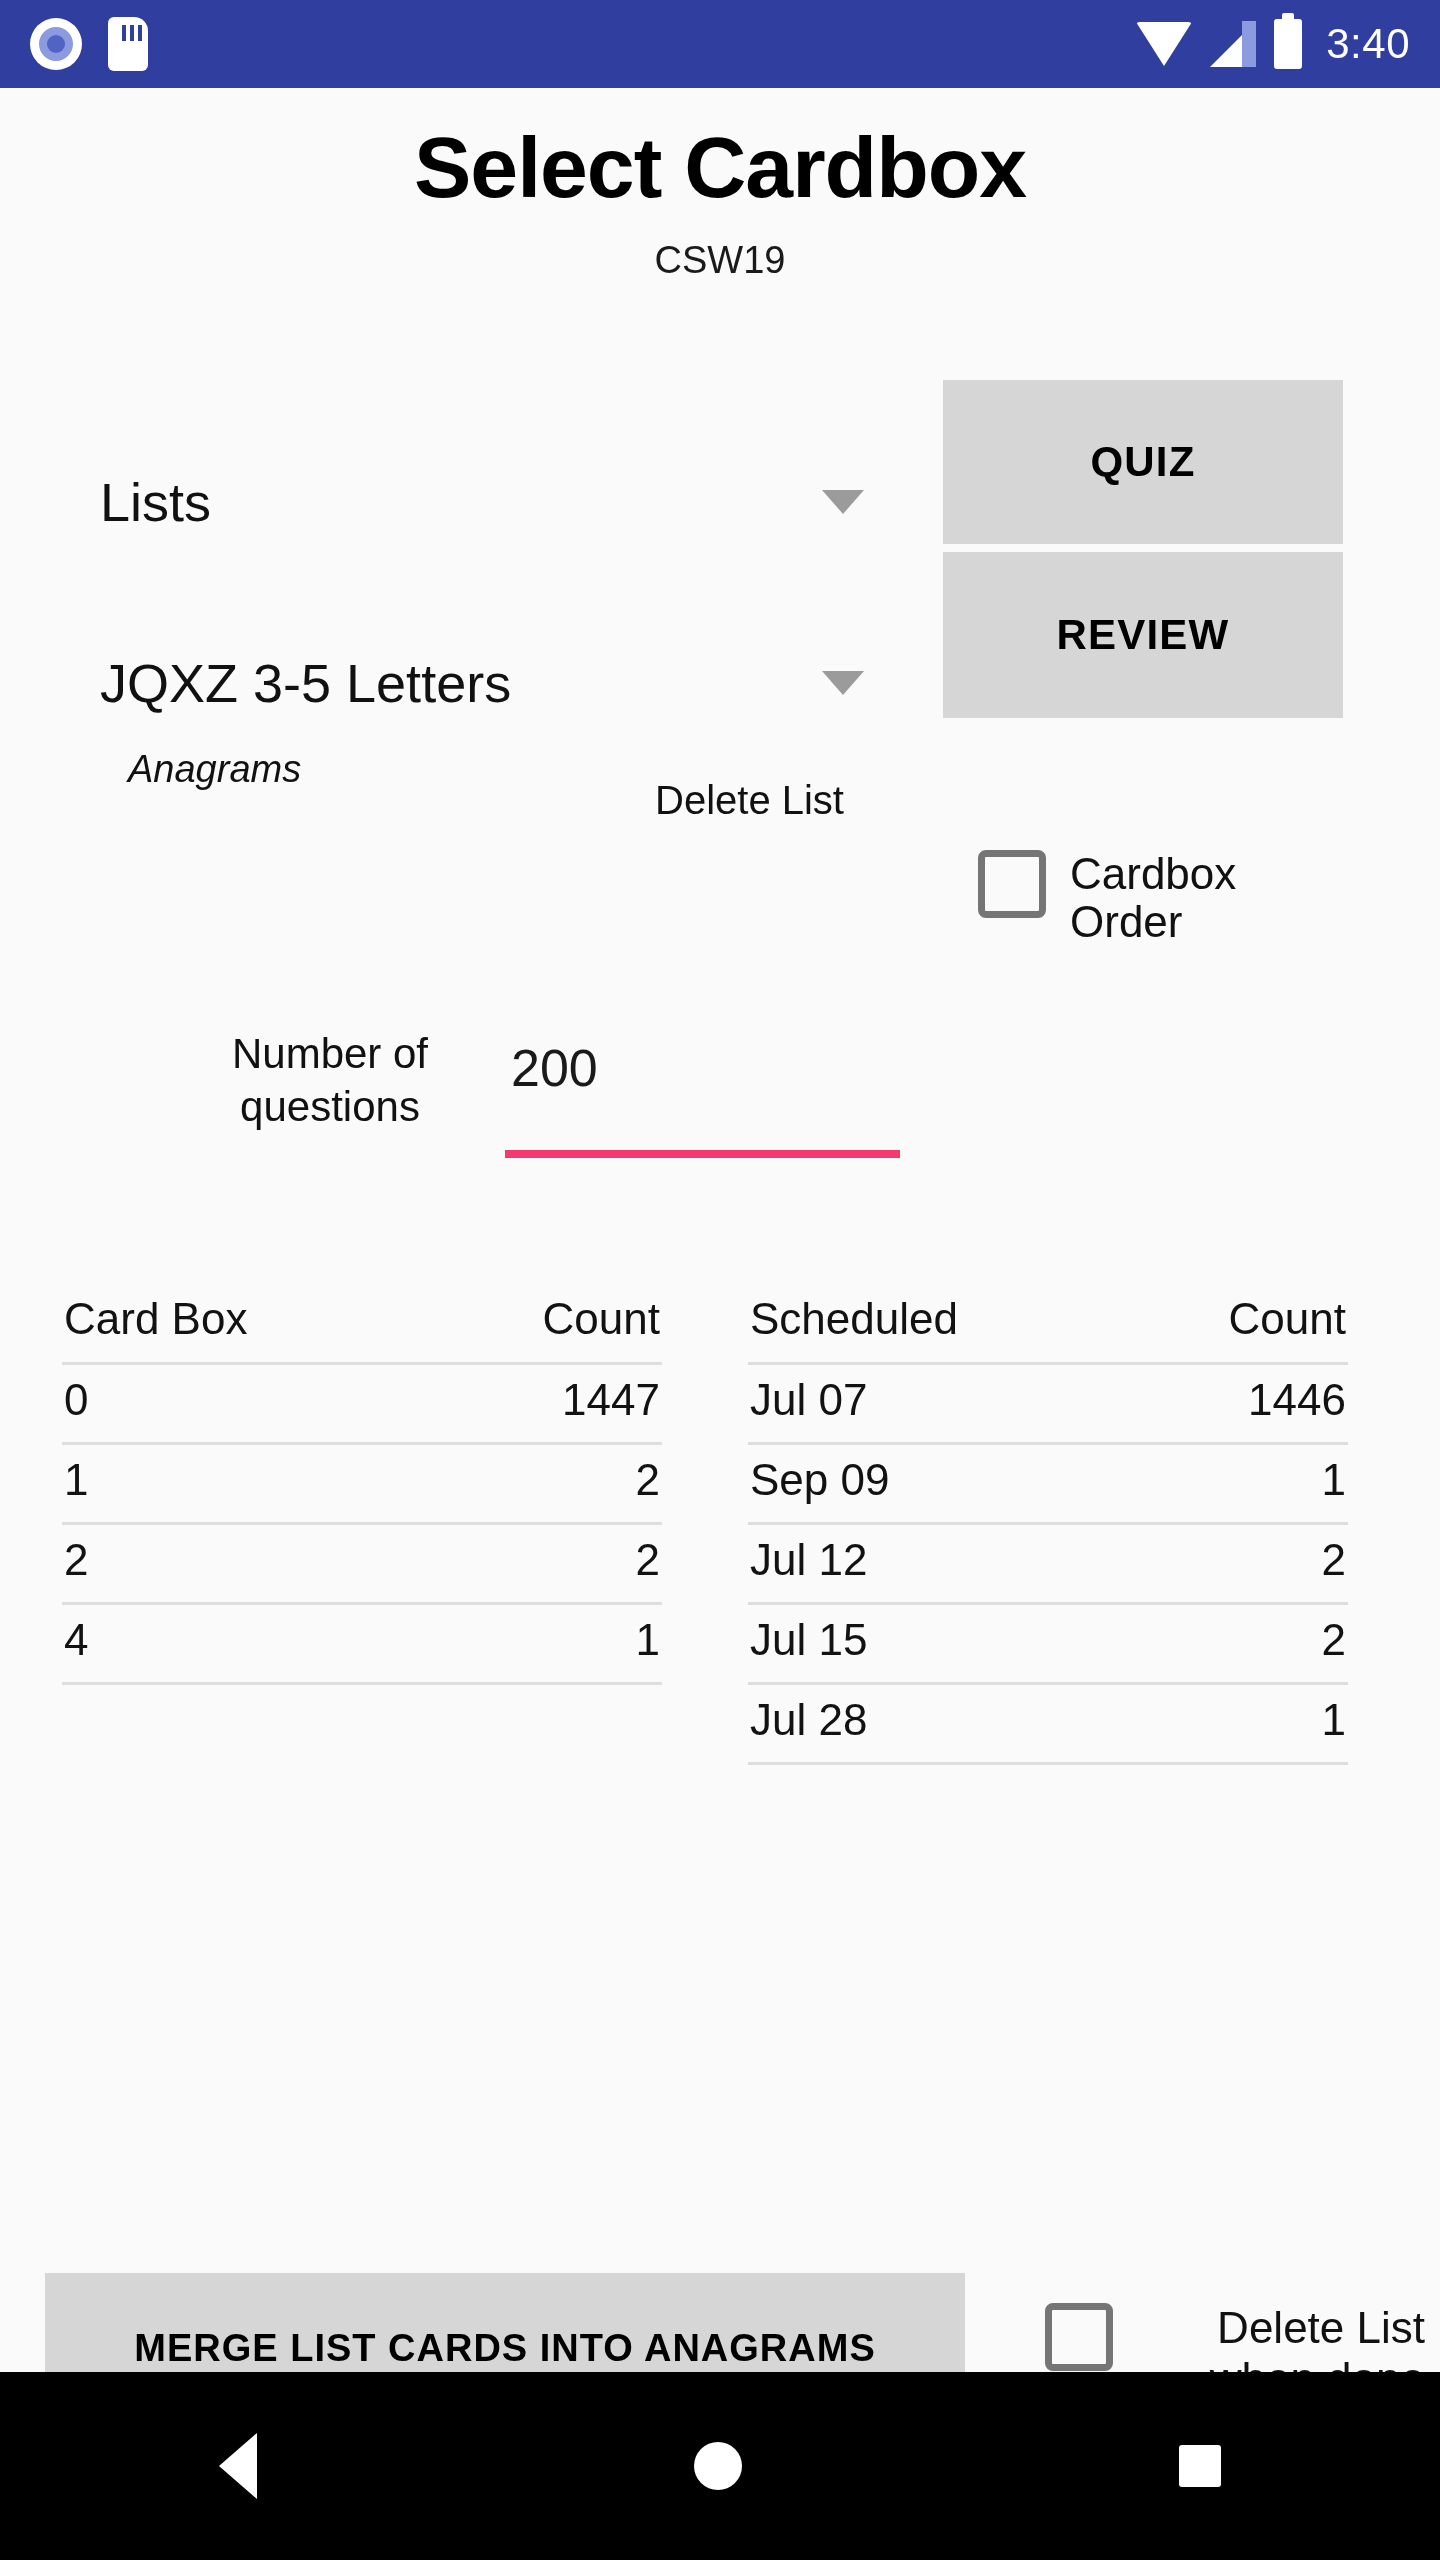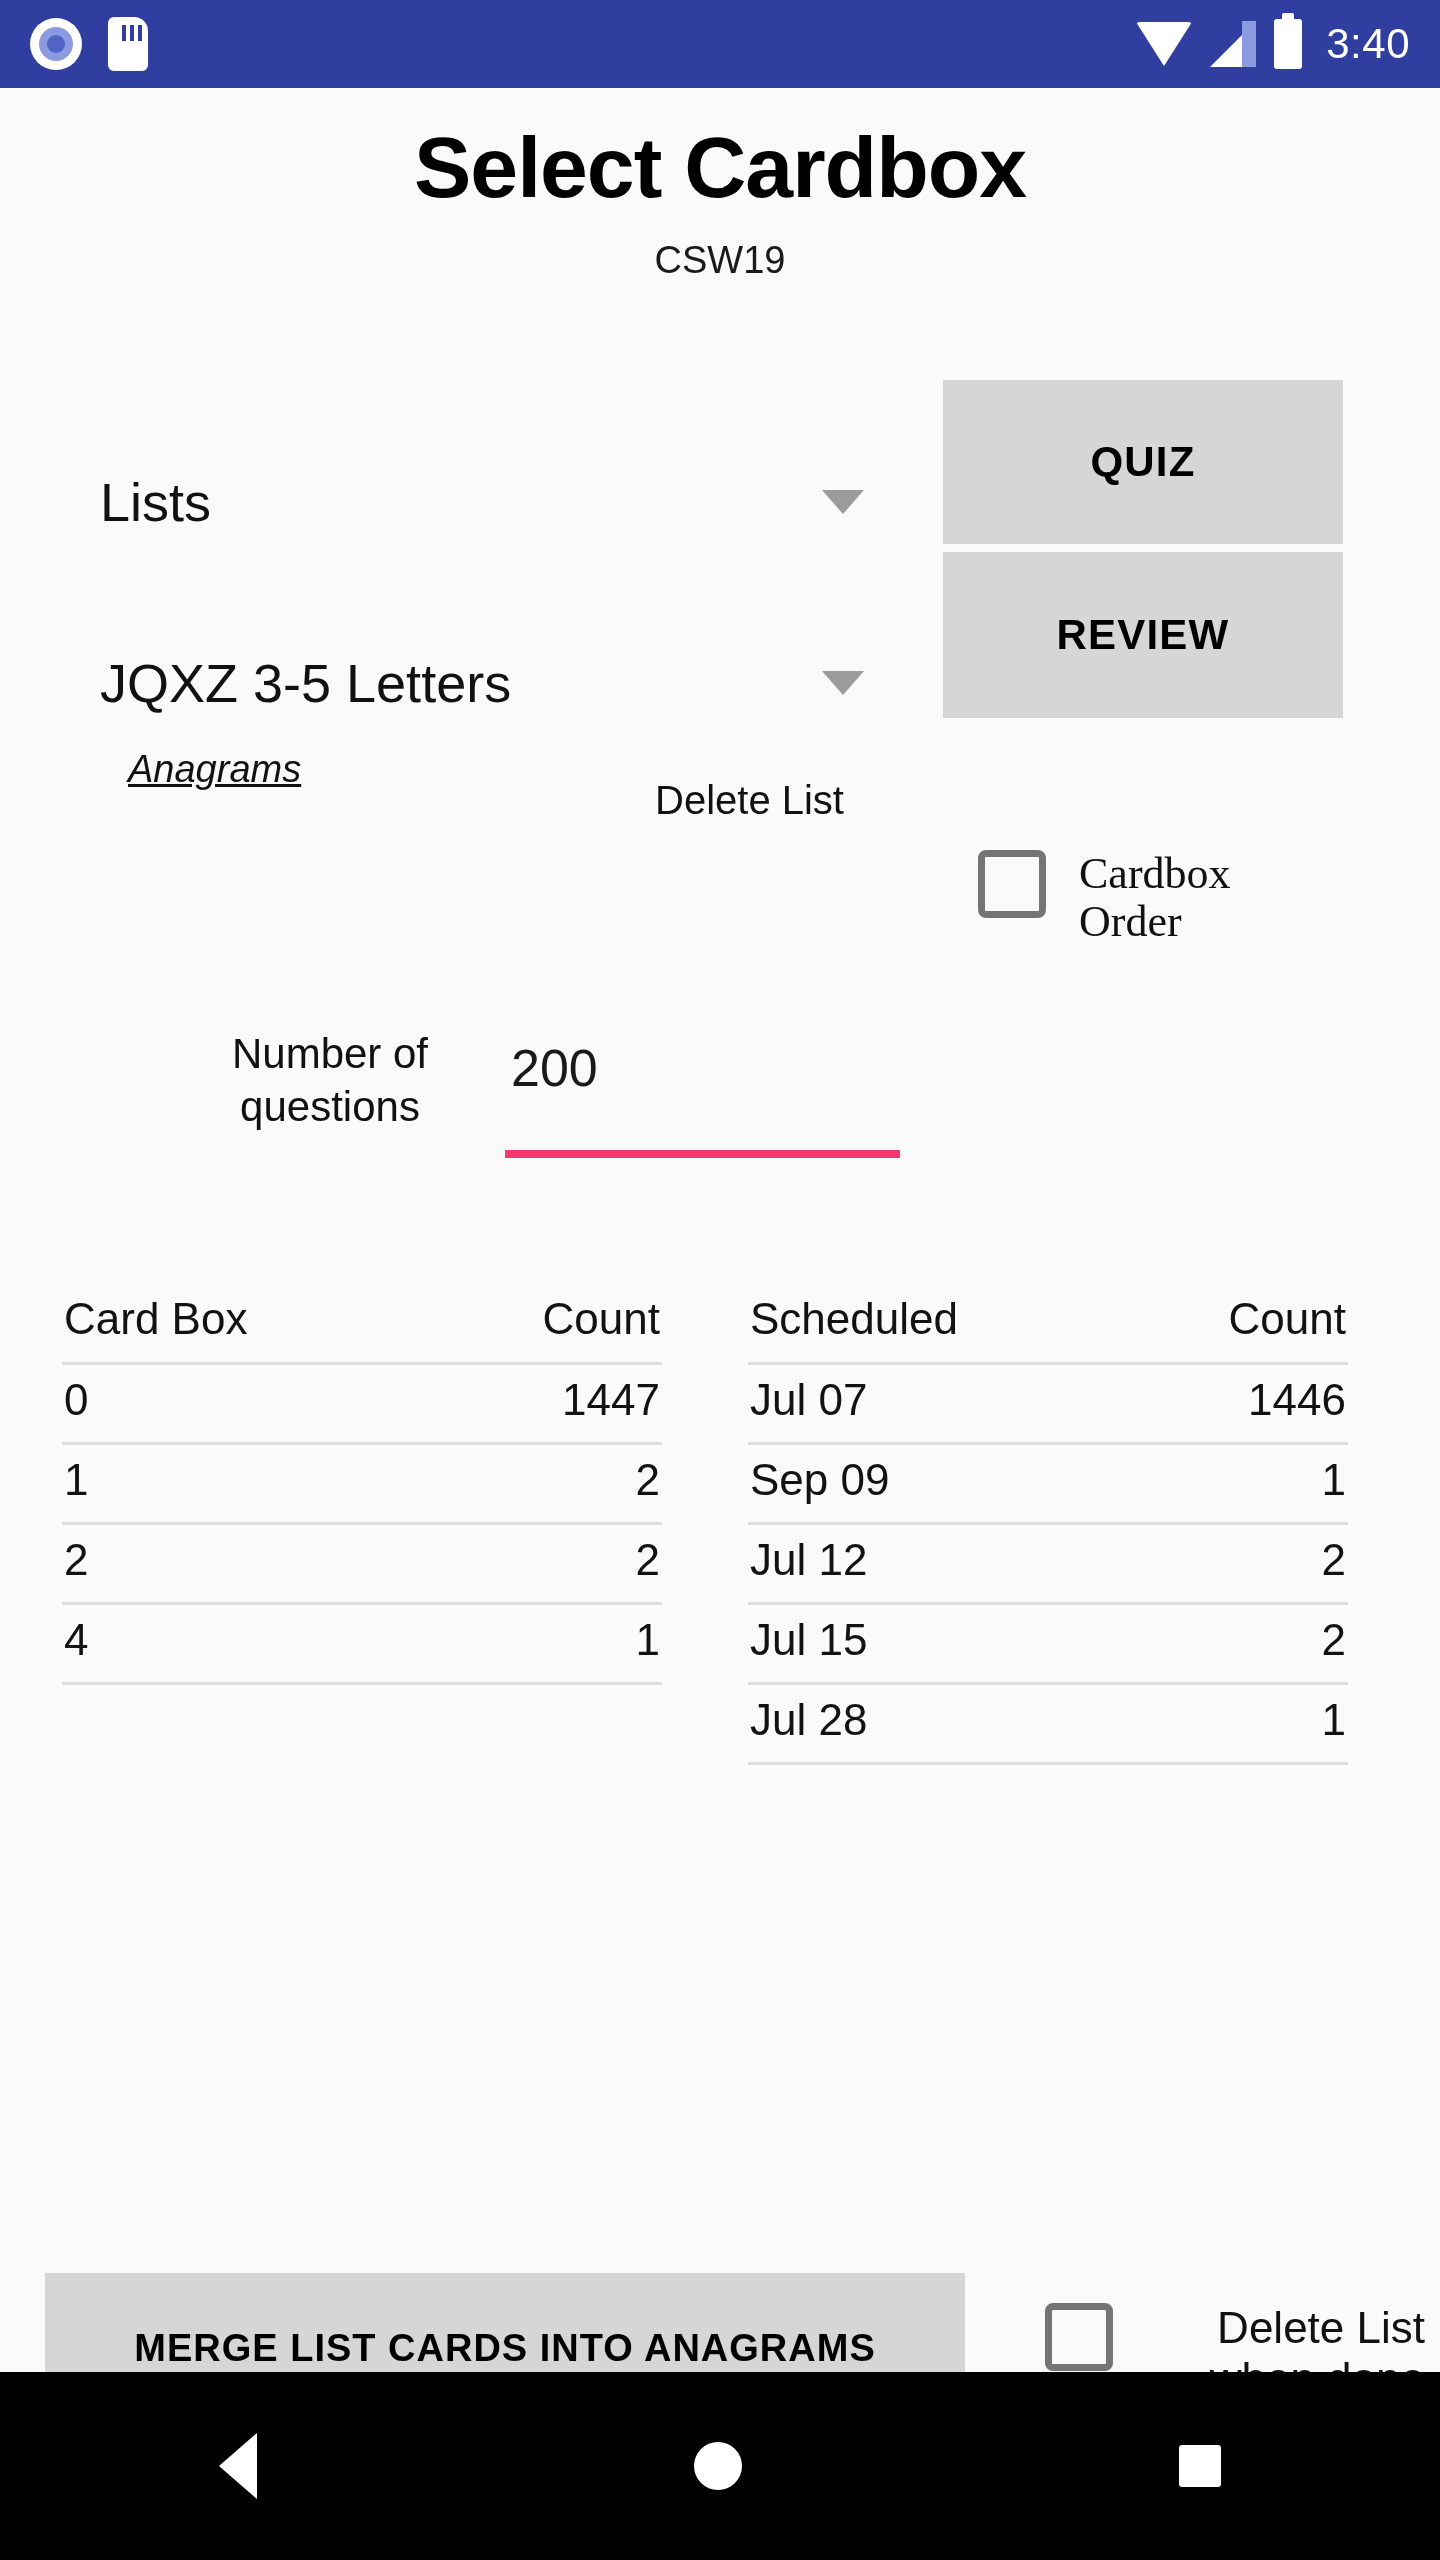--- a/index.html
+++ b/index.html
@@ -135,37 +135,37 @@
     font-size: 42px; font-weight: bold;
     letter-spacing: 1.2px;
     display: flex; align-items: center; justify-content: center;
     border: none;
   }
   #btn-quiz { top: 292px; height: 164px; }
   #btn-review { top: 464px; height: 166px; }
 
   #anagrams-label {
     position: absolute; left: 128px; top: 660px;
-    font-size: 38px; font-style: italic; color: #111111; text-decoration: underline;
+    font-size: 38px; font-style: italic; color: #111111;
   }
   #delete-list-text {
     position: absolute; left: 655px; top: 690px;
     font-size: 40px; color: #111111;
   }
 
   .checkbox {
     width: 68px; height: 68px;
     border: 7px solid #757575;
     border-radius: 8px;
     background: transparent;
     flex: 0 0 auto;
   }
   #cardbox-order-group {
     position: absolute; left: 978px; top: 762px;
-    display: flex; align-items: flex-start; gap: 33px; font-family: Liberation Serif, serif;
+    display: flex; align-items: flex-start; gap: 24px;
   }
   #cardbox-order-label {
     font-size: 44px; color: #111111; line-height: 1.1;
     max-width: 260px;
   }
 
   
   #numq-label {
     position: absolute; left: 180px; top: 940px;
     width: 300px; text-align: center;

